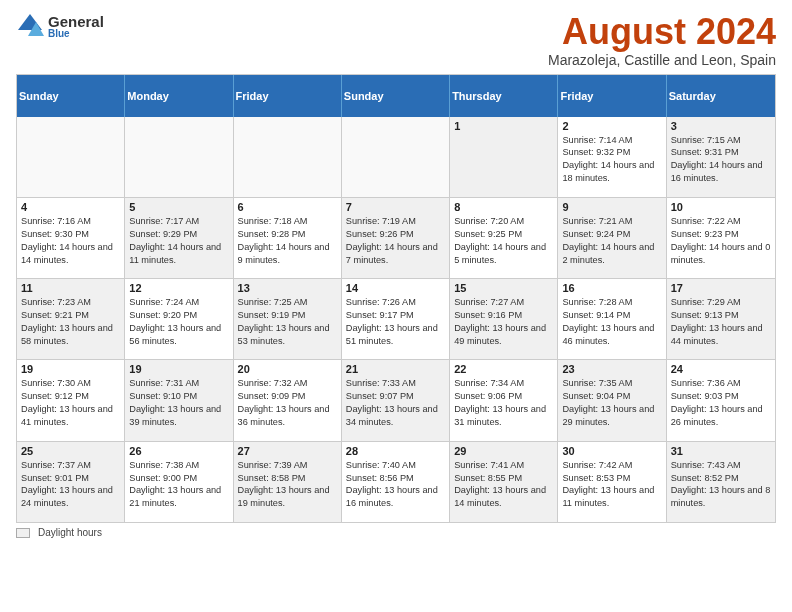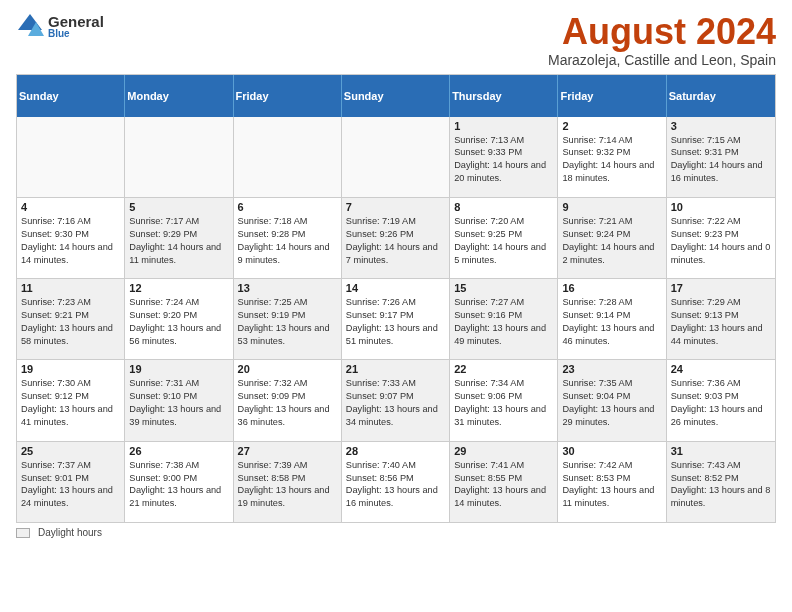--- a/index.html
+++ b/index.html
@@ -162,21 +162,20 @@
         <div class="cal-header-cell">Saturday</div>
       </div>
     <div class="cal-body">
     <div class="cal-row">
           <div class="cal-cell empty"></div>
           <div class="cal-cell empty"></div>
           <div class="cal-cell empty"></div>
           <div class="cal-cell empty"></div>
           <div class="cal-cell shaded">
             <div class="day-num">1</div>
-            <div class="cell-text">Sunrise: 7:13 AM<br>Sunset: 9:33 PM<br>Daylight: 14 hours and 20 minutes.</div>
           </div>
           <div class="cal-cell">
             <div class="day-num">2</div>
             <div class="cell-text">Sunrise: 7:14 AM<br>Sunset: 9:32 PM<br>Daylight: 14 hours and 18 minutes.</div>
           </div>
           <div class="cal-cell shaded">
             <div class="day-num">3</div>
             <div class="cell-text">Sunrise: 7:15 AM<br>Sunset: 9:31 PM<br>Daylight: 14 hours and 16 minutes.</div>
           </div>
         </div>

